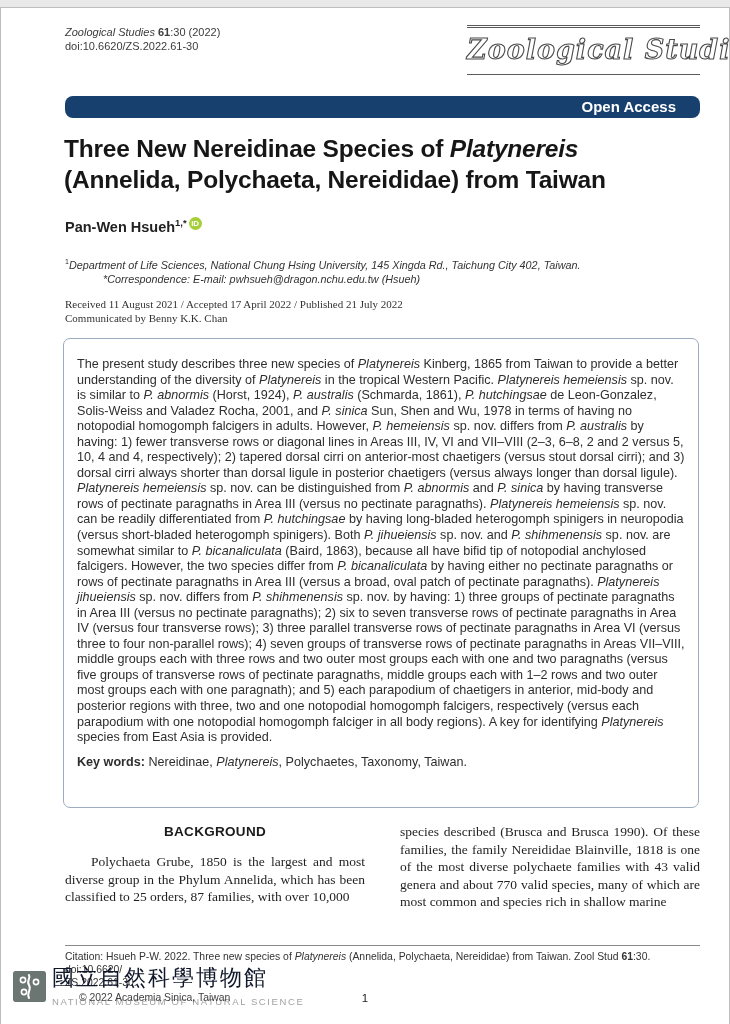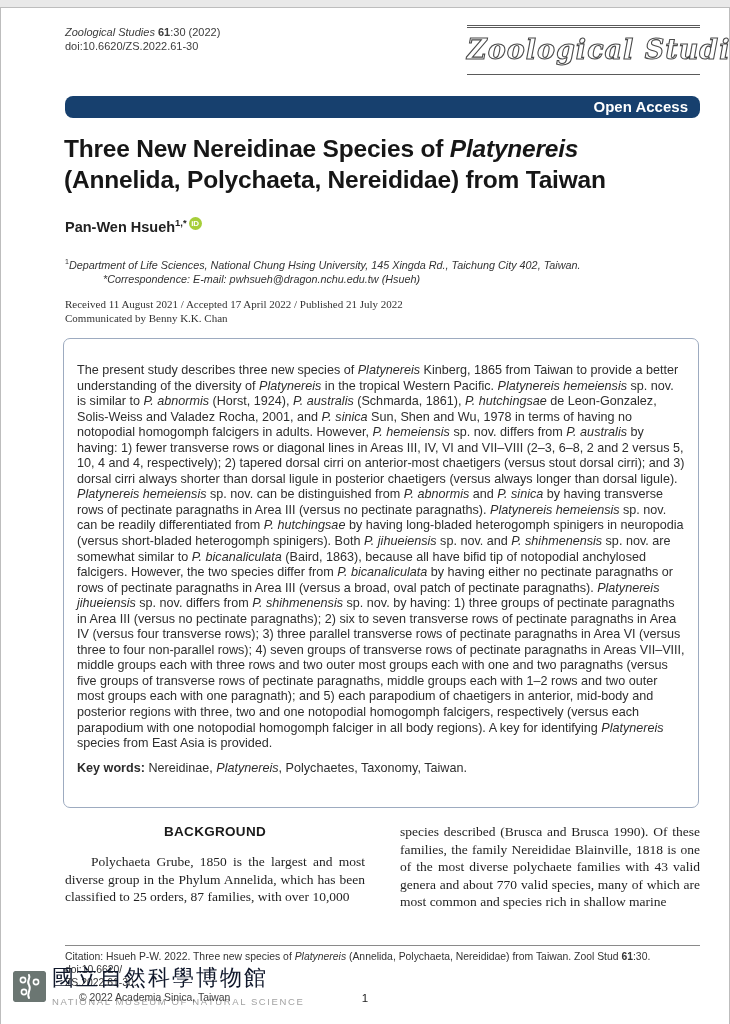--- a/index.html
+++ b/index.html
@@ -30,21 +30,21 @@
     -webkit-text-stroke:1.1px #4a4a4a;
     letter-spacing:1px;
     white-space:nowrap;
   }
 
   
   .open-access-bar{
     position:absolute;left:64px;right:29px;top:88px;height:22px;
     border-radius:8px;
     color:#ffffff;font-weight:bold;font-size:15px;line-height:22px;
-    text-align:right;padding-right:12px;box-sizing:border-box;
+    text-align:right;padding-right:24px;box-sizing:border-box;
   }
 
   
   .article-title{
     position:absolute;left:63px;right:28px;top:126px;
     font-size:24.5px;font-weight:bold;line-height:30.5px;color:#161616;
     letter-spacing:-0.2px;
   }
   .author-line{position:absolute;left:64px;top:209px;font-size:14.5px;font-weight:bold;color:#222;}
   .orcid-icon{
@@ -53,21 +53,21 @@
     vertical-align:super;margin-left:2px;
   }
   .affiliation{position:absolute;left:64px;top:251px;font-size:10.8px;line-height:13.5px;color:#333;}
   .affiliation .indent2{padding-left:38px;}
   .dates-block{position:absolute;left:64px;top:290px;font-size:11px;line-height:13.5px;color:#333;font-family:Liberation Serif, serif;}
 
   
   .abstract-box{
     position:absolute;left:62px;right:30px;top:330px;height:470px;
     border:1px solid #9dabc0;border-radius:7px;
-    padding:24px 13px;box-sizing:border-box;overflow:hidden;
+    padding:18px 13px;box-sizing:border-box;overflow:hidden;
   }
   .abstract-text{font-size:12.6px;line-height:15.55px;color:#2e2e2e;}
   .keywords-line{font-size:12.6px;line-height:15.55px;margin-top:9px;color:#2e2e2e;}
 
   
   .background-section{
     position:absolute;left:64px;right:29px;top:815px;
     display:flex;justify-content:space-between;
   }
   .col{width:300px;}

